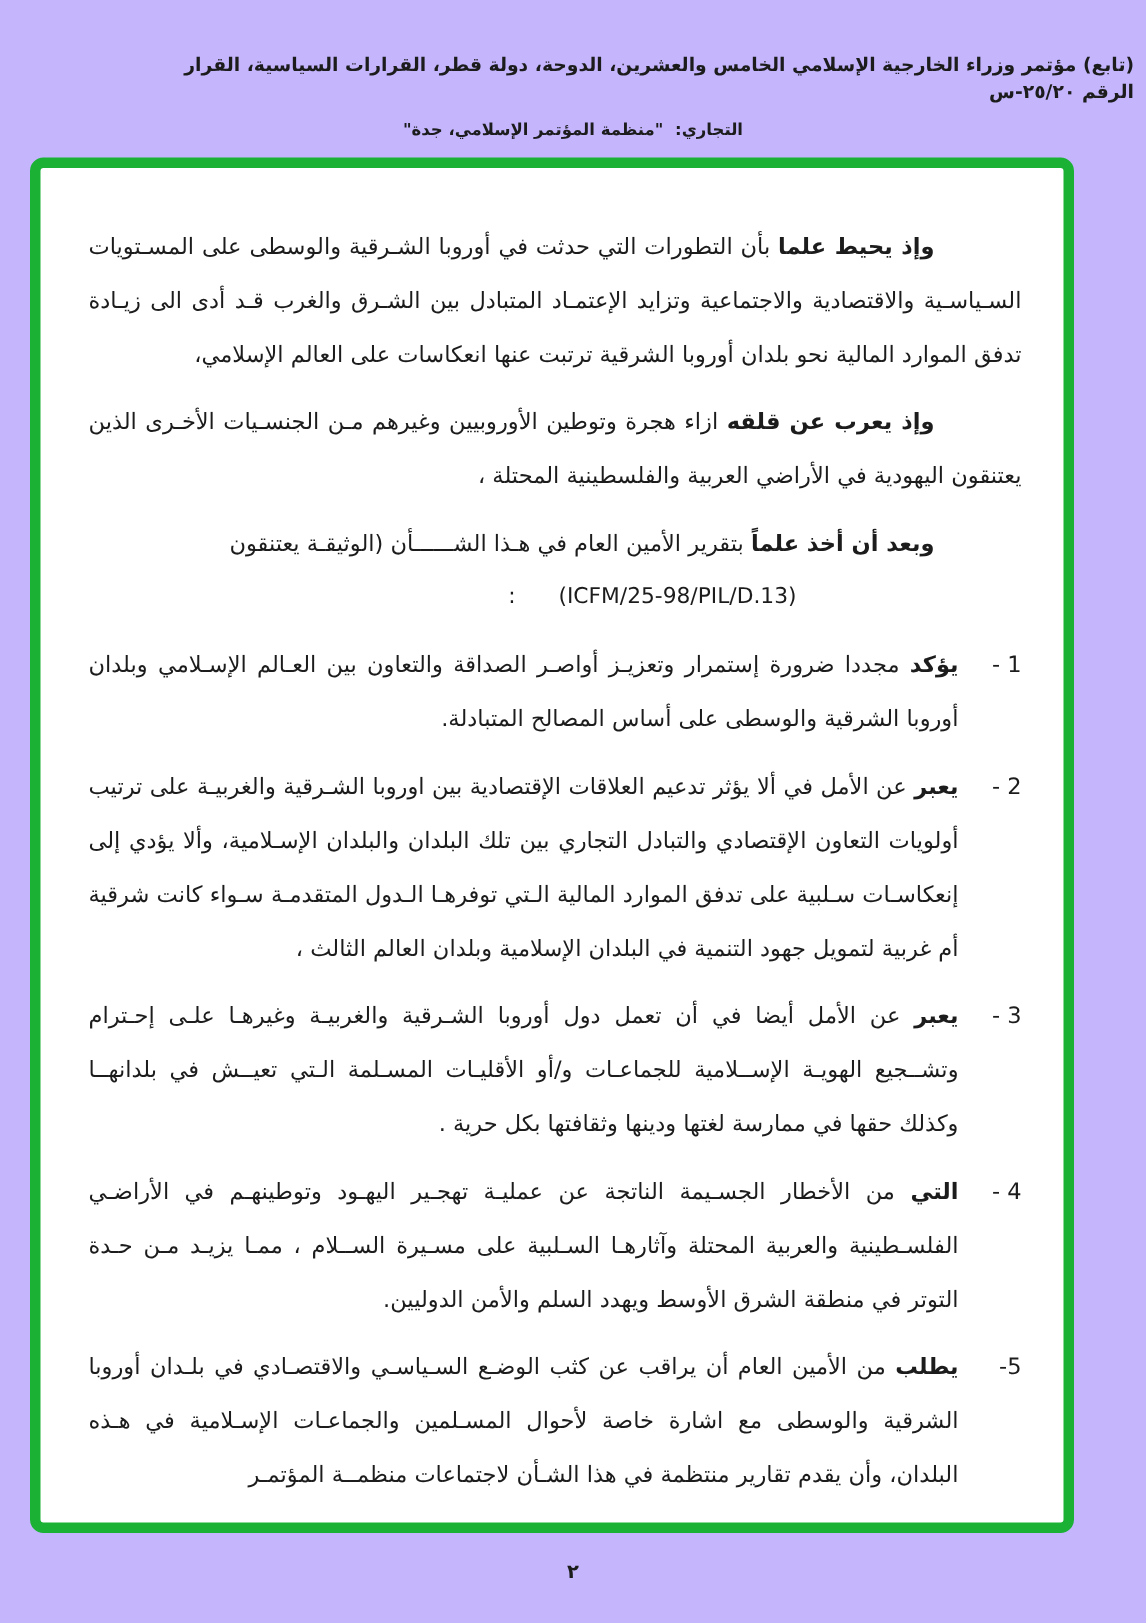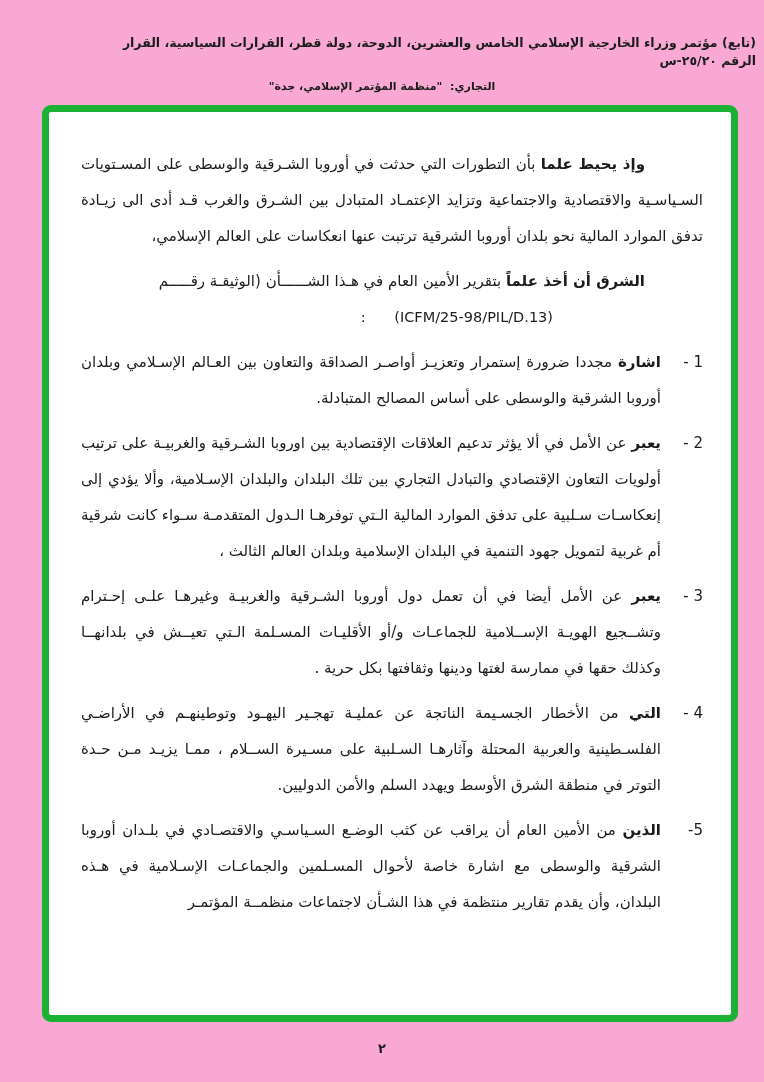--- a/index.html
+++ b/index.html
@@ -5,21 +5,21 @@
   html, body { margin: 0; padding: 0; }
   body {
     width: 764px; height: 1082px;
     background: #ffffff;
     font-family: "DejaVu Sans", sans-serif;
     color: #1c1c1c;
   }
   .page {
     position: relative;
     width: 764px; height: 1082px;
-    background: #f9a8d4;
+    background: #c4b5fd;
     overflow: hidden;
   }
   
   .doc-header {
     direction: rtl;
     padding-top: 34px;
   }
   .header-line1 {
     text-align: right;
     padding: 0 8px 0 90px;
@@ -31,21 +31,21 @@
     margin-top: 9px;
     text-align: center;
     font-weight: bold;
     font-size: 11px;
     line-height: 15px;
   }
   .header-line2 span { margin: 0 2px; }
   
   .green-box {
     position: absolute;
-    left: 42px; top: 105px;
+    left: 20px; top: 105px;
     width: 696px; height: 917px;
     box-sizing: border-box;
     border: 7px solid #1ab135;
     border-radius: 9px;
     overflow: hidden;
     background: #ffffff;
   }
   .content {
     direction: rtl;
     padding: 34px 28px 0 32px;
@@ -107,35 +107,39 @@
   </header>
 
   <div class="green-box" style="border-color: rgb(26, 177, 53);">
     <div class="content">
 
       <p class="preamble">
         <span class="lead">وإذ يحيط علما</span>
         <span>بأن التطورات التي حدثت في أوروبا الشـرقية والوسطى على المسـتويات السـياسـية والاقتصادية والاجتماعية وتزايد الإعتمـاد المتبادل بين الشـرق والغرب قـد أدى الى زيـادة تدفق الموارد المالية نحو بلدان أوروبا الشرقية ترتبت عنها انعكاسات على العالم الإسلامي،</span>
       </p>
 
+      <p class="preamble">
+        <span class="lead">وإذ يعرب عن قلقه</span>
+        <span>ازاء هجرة وتوطين الأوروبيين وغيرهم مـن الجنسـيات الأخـرى الذين يعتنقون اليهودية في الأراضي العربية والفلسطينية المحتلة ،</span>
+      </p>
 
       <p class="preamble" style="margin-bottom:0;">
-        <span class="lead">الشرق أن أخذ علماً</span>
-        <span>بتقرير الأمين العام في هـذا الشــــــأن (الوثيقـة رقـــــم</span>
+        <span class="lead">وبعد أن أخذ علماً</span>
+        <span>بتقرير الأمين العام في هـذا الشــــــأن (الوثيقـة يعتنقون</span>
       </p>
 
       <p class="ref-line">
         <span class="ref-latin">(ICFM/25-98/PIL/D.13)</span>
         <span>:</span>
       </p>
 
       <div class="item">
         <span class="item-num">1 -</span>
         <p class="item-body">
-          <span class="lead">اشارة</span>
+          <span class="lead">يؤكد</span>
           <span>مجددا ضرورة إستمرار وتعزيـز أواصـر الصداقة والتعاون بين العـالم الإسـلامي وبلدان أوروبا الشرقية والوسطى على أساس المصالح المتبادلة.</span>
         </p>
       </div>
 
       <div class="item">
         <span class="item-num">2 -</span>
         <p class="item-body">
           <span class="lead">يعبر</span>
           <span>عن الأمل في ألا يؤثر تدعيم العلاقات الإقتصادية بين اوروبا الشـرقية والغربيـة على ترتيب أولويات التعاون الإقتصادي والتبادل التجاري بين تلك البلدان والبلدان الإسـلامية، وألا يؤدي إلى إنعكاسـات سـلبية على تدفق الموارد المالية الـتي توفرهـا الـدول المتقدمـة سـواء كانت شرقية أم غربية لتمويل جهود التنمية في البلدان الإسلامية وبلدان العالم الثالث ،</span>
         </p>
@@ -153,21 +157,21 @@
         <span class="item-num">4 -</span>
         <p class="item-body">
           <span class="lead">التي</span>
           <span>من الأخطار الجسـيمة الناتجة عن عمليـة تهجـير اليهـود وتوطينهـم في الأراضـي الفلسـطينية والعربية المحتلة وآثارهـا السـلبية على مسـيرة الســلام ، ممـا يزيـد مـن حـدة التوتر في منطقة الشرق الأوسط ويهدد السلم والأمن الدوليين.</span>
         </p>
       </div>
 
       <div class="item">
         <span class="item-num">5-</span>
         <p class="item-body">
-          <span class="lead">الذين</span>
+          <span class="lead">يطلب</span>
           <span>من الأمين العام أن يراقب عن كثب الوضـع السـياسـي والاقتصـادي في بلـدان أوروبا الشرقية والوسطى مع اشارة خاصة لأحوال المسـلمين والجماعـات الإسـلامية في هـذه البلدان، وأن يقدم تقارير منتظمة في هذا الشـأن لاجتماعات منظمــة المؤتمـر</span>
         </p>
       </div>
 
     </div>
   </div>
 
   <div class="page-number">٢</div>
 
 </div>

